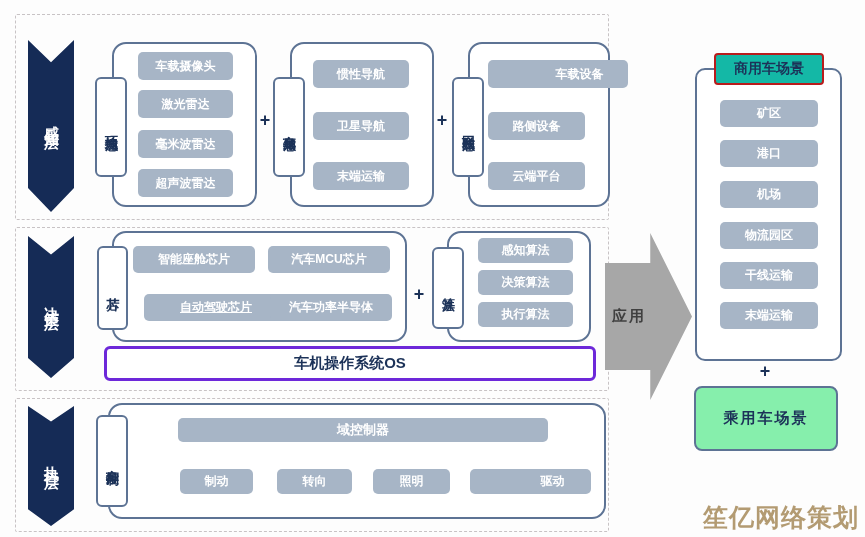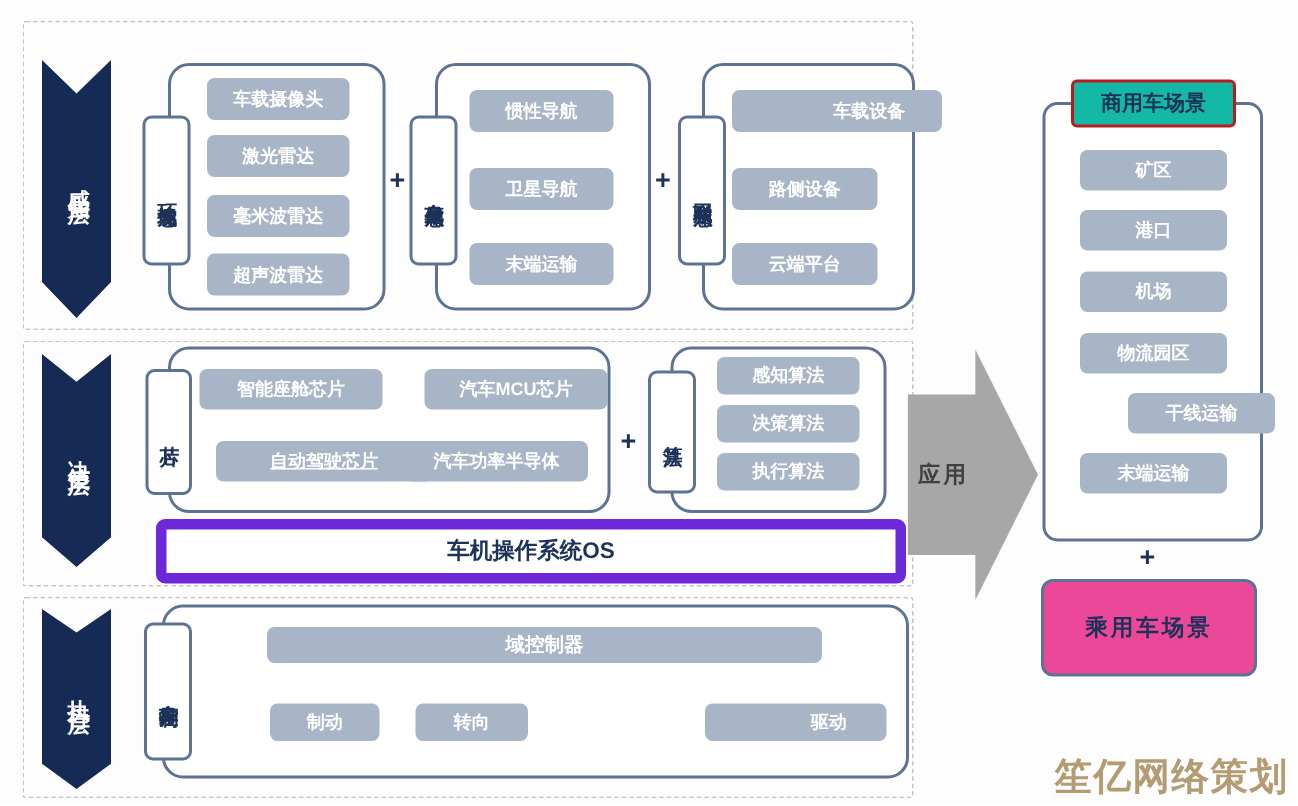--- a/index.html
+++ b/index.html
@@ -31,34 +31,34 @@
   }
   .item{
     position:absolute;background:#a7b5c6;border-radius:5px;color:#fff;font-weight:bold;
     font-size:12px;display:flex;align-items:center;justify-content:center;z-index:2;
   }
   .plus{
     position:absolute;color:#1c3258;font-weight:bold;font-size:18px;z-index:2;
     display:flex;align-items:center;justify-content:center;width:18px;height:18px;
   }
   .osbar{
-    position:absolute;background:#fff;border:7px solid #6d28d9;border-radius:6px;
+    position:absolute;background:#fff;border:3px solid #6d28d9;border-radius:6px;
     display:flex;align-items:center;justify-content:center;color:#1c3258;
     font-weight:bold;font-size:15px;
   }
   .titlebox{
     position:absolute;background:#14b8a6;border:2px solid #b91c1c;border-radius:4px;
     display:flex;align-items:center;justify-content:center;color:#1c3258;
     font-weight:bold;font-size:14px;z-index:4;
   }
   .bigrect{
     position:absolute;background:#fff;border:2px solid #5d7394;border-radius:10px;z-index:1;
   }
   .passenger{
-    position:absolute;background:#ec4899;border:2px solid #5d7394;border-radius:8px;
+    position:absolute;background:#86efac;border:2px solid #5d7394;border-radius:8px;
     display:flex;align-items:center;justify-content:center;color:#1c3258;
     font-weight:bold;font-size:15px;letter-spacing:2px;text-align:center;
   }
   .arrow{
     position:absolute;background:#a7a7a7;
     clip-path:polygon(0 18%,52% 18%,52% 0,100% 50%,52% 100%,52% 82%,0 82%);
     display:flex;align-items:center;z-index:1;
   }
   .arrow span{color:#404040;font-weight:bold;font-size:15px;padding-left:7px;letter-spacing:2px;}
   .watermark{
@@ -111,21 +111,21 @@
   </div>
   <div class="item" style="left:488px;top:60px;width:97px;height:28px;padding-left:43px;">车载设备</div>
   <div class="item" style="left:488px;top:112px;width:97px;height:28px;">路侧设备</div>
   <div class="item" style="left:488px;top:162px;width:97px;height:28px;">云端平台</div>
 
   <div class="group" style="left:112px;top:231px;width:291px;height:107px;"></div>
   <div class="vlabel" style="left:97px;top:246px;width:27px;height:80px;">
     <span>芯片</span>
   </div>
   <div class="item" style="left:133px;top:246px;width:122px;height:27px;">智能座舱芯片</div>
-  <div class="item" style="left:283px;top:246px;width:122px;height:27px;">汽车MCU芯片</div>
+  <div class="item" style="left:268px;top:246px;width:122px;height:27px;">汽车MCU芯片</div>
   <div class="item" style="left:144px;top:294px;width:144px;height:27px;text-decoration:underline;">自动驾驶芯片</div>
   <div class="item" style="left:270px;top:294px;width:122px;height:27px;">汽车功率半导体</div>
 
   <div class="plus" style="left:410px;top:285px;">+</div>
 
   <div class="group" style="left:447px;top:231px;width:140px;height:107px;"></div>
   <div class="vlabel" style="left:432px;top:247px;width:28px;height:78px;">
     <span>算法</span>
   </div>
   <div class="item" style="left:478px;top:238px;width:95px;height:25px;">感知算法</div>
@@ -134,33 +134,34 @@
 
   <div class="osbar" style="left:104px;top:346px;width:486px;height:29px;">车机操作系统OS</div>
 
   <div class="group" style="left:108px;top:403px;width:494px;height:112px;"></div>
   <div class="vlabel" style="left:96px;top:415px;width:28px;height:88px;">
     <span>车身控制</span>
   </div>
   <div class="item" style="left:178px;top:418px;width:370px;height:24px;font-size:13px;">域控制器</div>
   <div class="item" style="left:180px;top:469px;width:73px;height:25px;">制动</div>
   <div class="item" style="left:277px;top:469px;width:75px;height:25px;">转向</div>
+  <div class="item" style="left:373px;top:469px;width:77px;height:25px;">照明</div>
   <div class="item" style="left:470px;top:469px;width:77px;height:25px;padding-left:44px;">驱动</div>
 
   <div class="arrow" style="left:605px;top:233px;width:87px;height:167px;">
     <span>应用</span>
   </div>
 
   <div class="bigrect" style="left:695px;top:68px;width:143px;height:289px;"></div>
   <div class="titlebox" style="left:714px;top:53px;width:106px;height:28px;">商用车场景</div>
   <div class="item" style="left:720px;top:100px;width:98px;height:27px;">矿区</div>
   <div class="item" style="left:720px;top:140px;width:98px;height:27px;">港口</div>
   <div class="item" style="left:720px;top:181px;width:98px;height:27px;">机场</div>
   <div class="item" style="left:720px;top:222px;width:98px;height:27px;">物流园区</div>
-  <div class="item" style="left:720px;top:262px;width:98px;height:27px;margin-left:32px;">干线运输</div>
+  <div class="item" style="left:720px;top:262px;width:98px;height:27px;">干线运输</div>
   <div class="item" style="left:720px;top:302px;width:98px;height:27px;">末端运输</div>
 
   <div class="plus" style="left:756px;top:362px;">+</div>
 
   <div class="passenger" style="left:694px;top:386px;width:140px;height:61px;">乘用车场景</div>
 
   <div class="watermark" style="right:6px;top:501px;">笙亿网络策划</div>
 
 </div>
 

